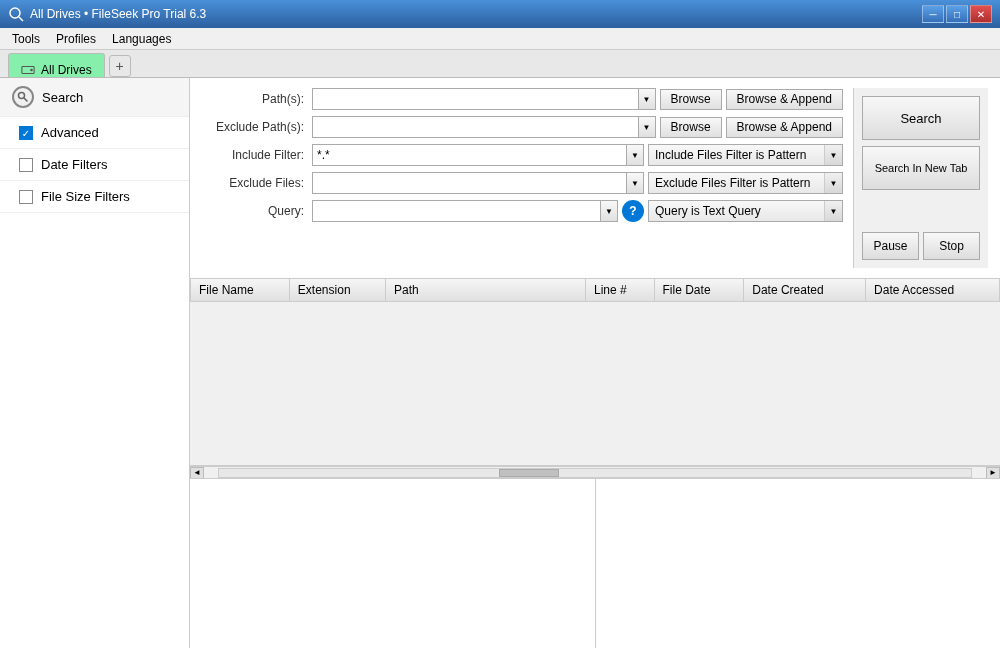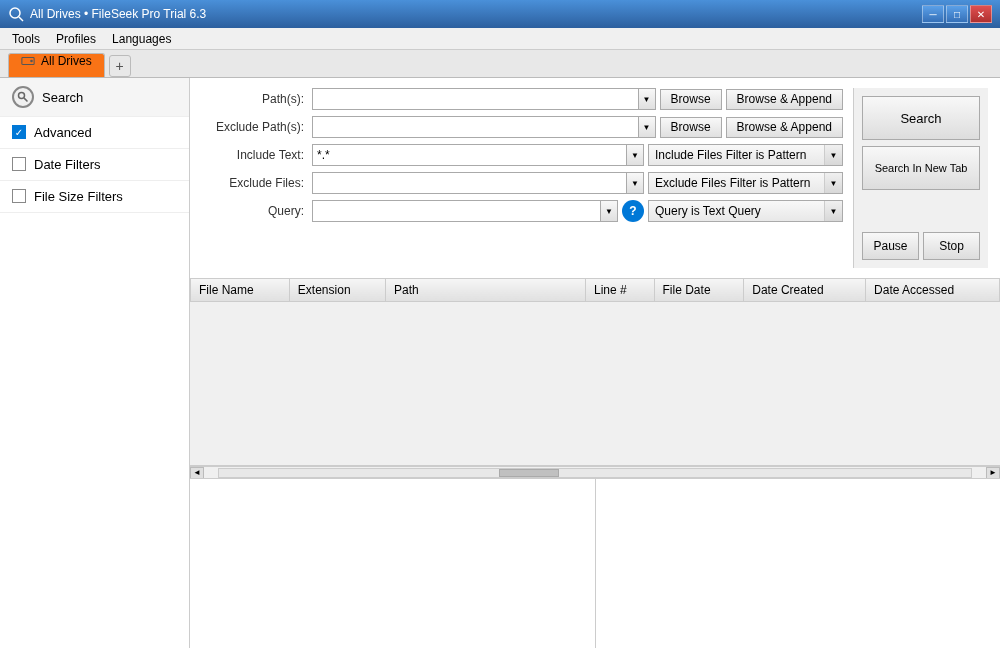--- a/index.html
+++ b/index.html
@@ -75,28 +75,28 @@
     
     .tab-bar {
       background: #e8e8e8;
       border-bottom: 1px solid #bbb;
       height: 28px;
       display: flex;
       align-items: flex-end;
       padding: 0 8px;
     }
     .tab {
-      background: #f97316;
+      background: #86efac;
       border: 1px solid #bbb;
       border-bottom: none;
       padding: 0 12px;
       font-size: 12px;
       cursor: pointer;
       display: flex;
-      align-items: flex-start;
+      align-items: flex-end;
       gap: 6px;
       height: 24px;
       border-radius: 3px 3px 0 0;
     }
     .tab-add {
       background: transparent;
       border: 1px solid #bbb;
       width: 22px;
       height: 22px;
       margin-left: 4px;
@@ -141,23 +141,23 @@
       background: #f0f0f0;
       border: 2px solid #888;
       border-radius: 50%;
       display: flex;
       align-items: center;
       justify-content: center;
       flex-shrink: 0;
     }
     .checkbox-item {
       display: flex;
-      align-items: flex-start;
+      align-items: flex-end;
       gap: 8px;
-      padding: 8px 12px;
+      padding: 8px 19px;
       cursor: pointer;
       font-size: 13px;
       border-bottom: 1px solid #eee;
     }
     .checkbox-box {
       width: 14px;
       height: 14px;
       border: 1px solid #888;
       background: white;
       display: flex;
@@ -497,21 +497,21 @@
             <div class="combo-container" style="flex:1">
               <input class="combo-input" type="text" style="">
               <div class="combo-arrow">▼</div>
             </div>
             <button class="btn">Browse</button>
             <button class="btn">Browse &amp; Append</button>
           </div>
         </div>
 
         <div class="form-row">
-          <span class="form-label">Include Text:</span>
+          <span class="form-label">Include Filter:</span>
           <div class="form-controls">
             <div class="combo-container" style="flex:1">
               <input class="combo-input" type="text" value="*.*" style="">
               <div class="combo-arrow">▼</div>
             </div>
             <button class="dropdown-select-btn">
               <span class="label">Include Files Filter is Pattern</span>
               <span class="arrow">▼</span>
             </button>
           </div>

